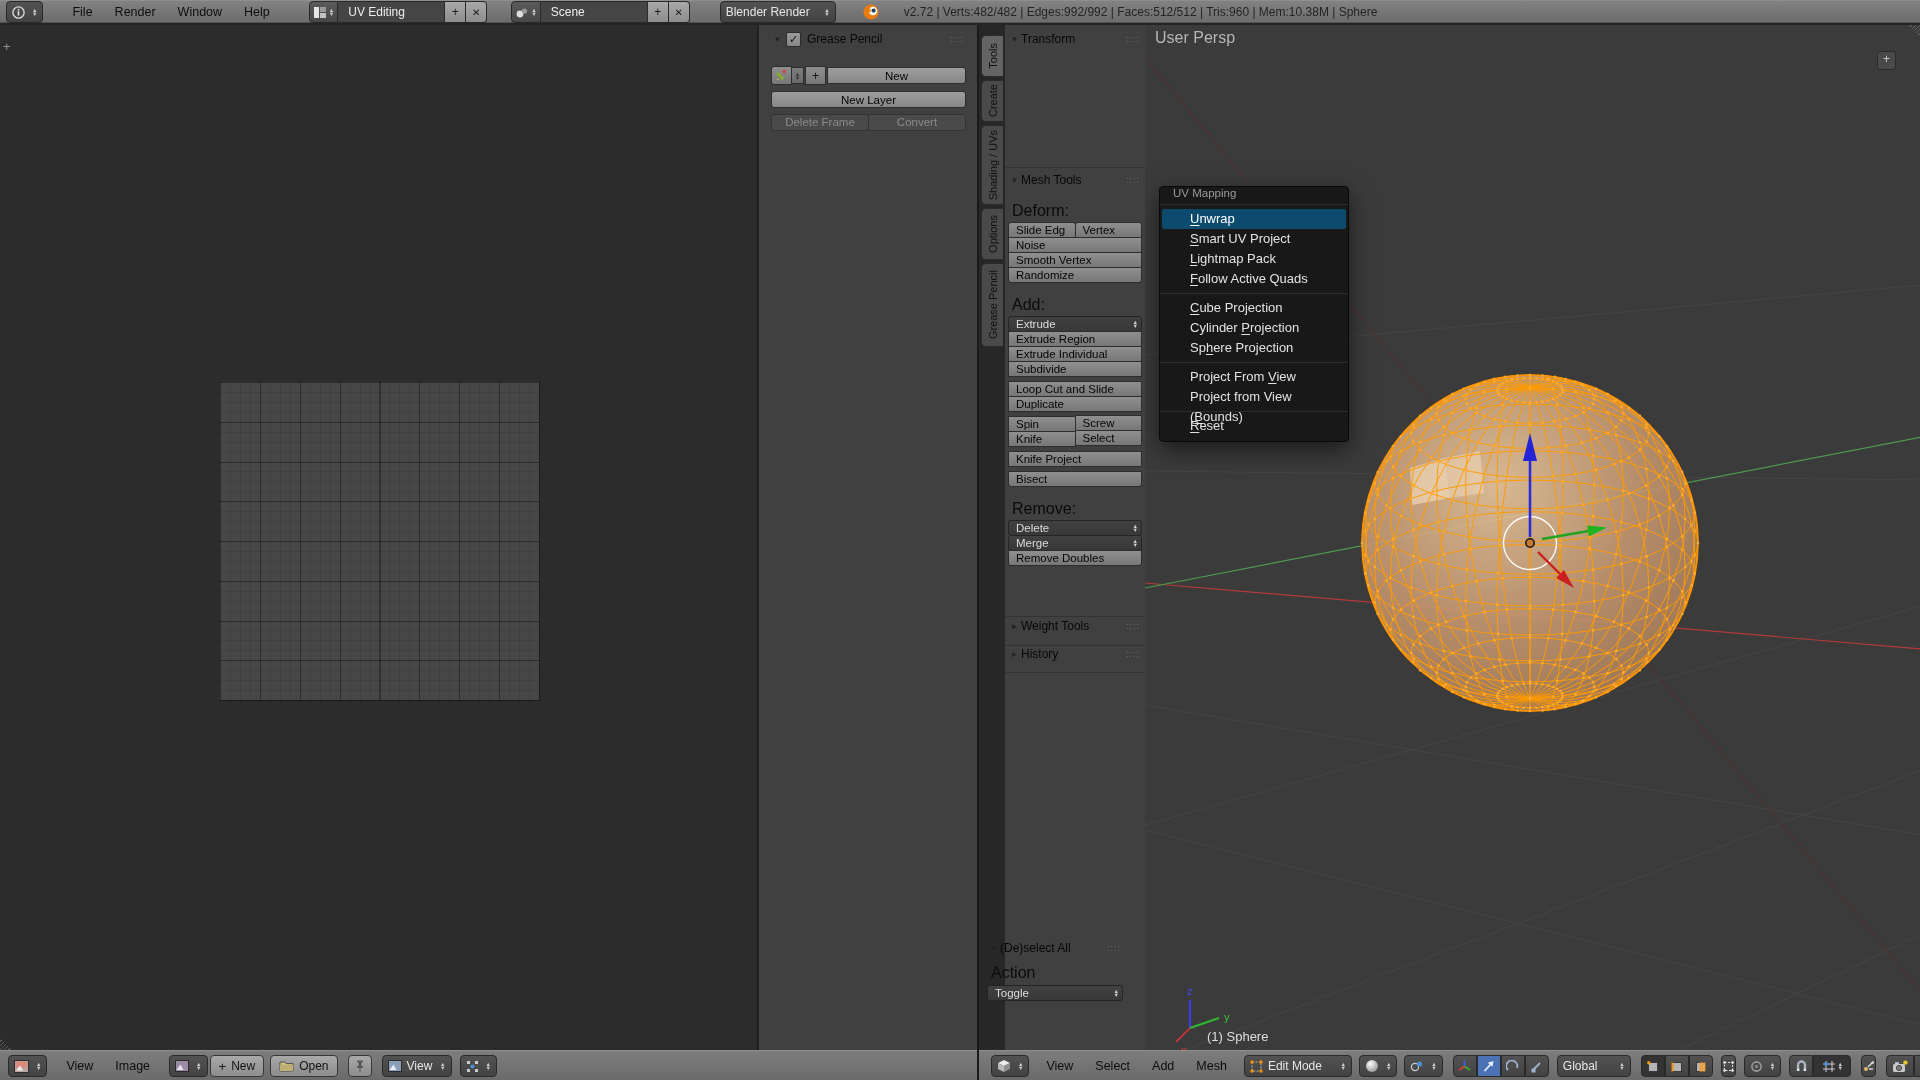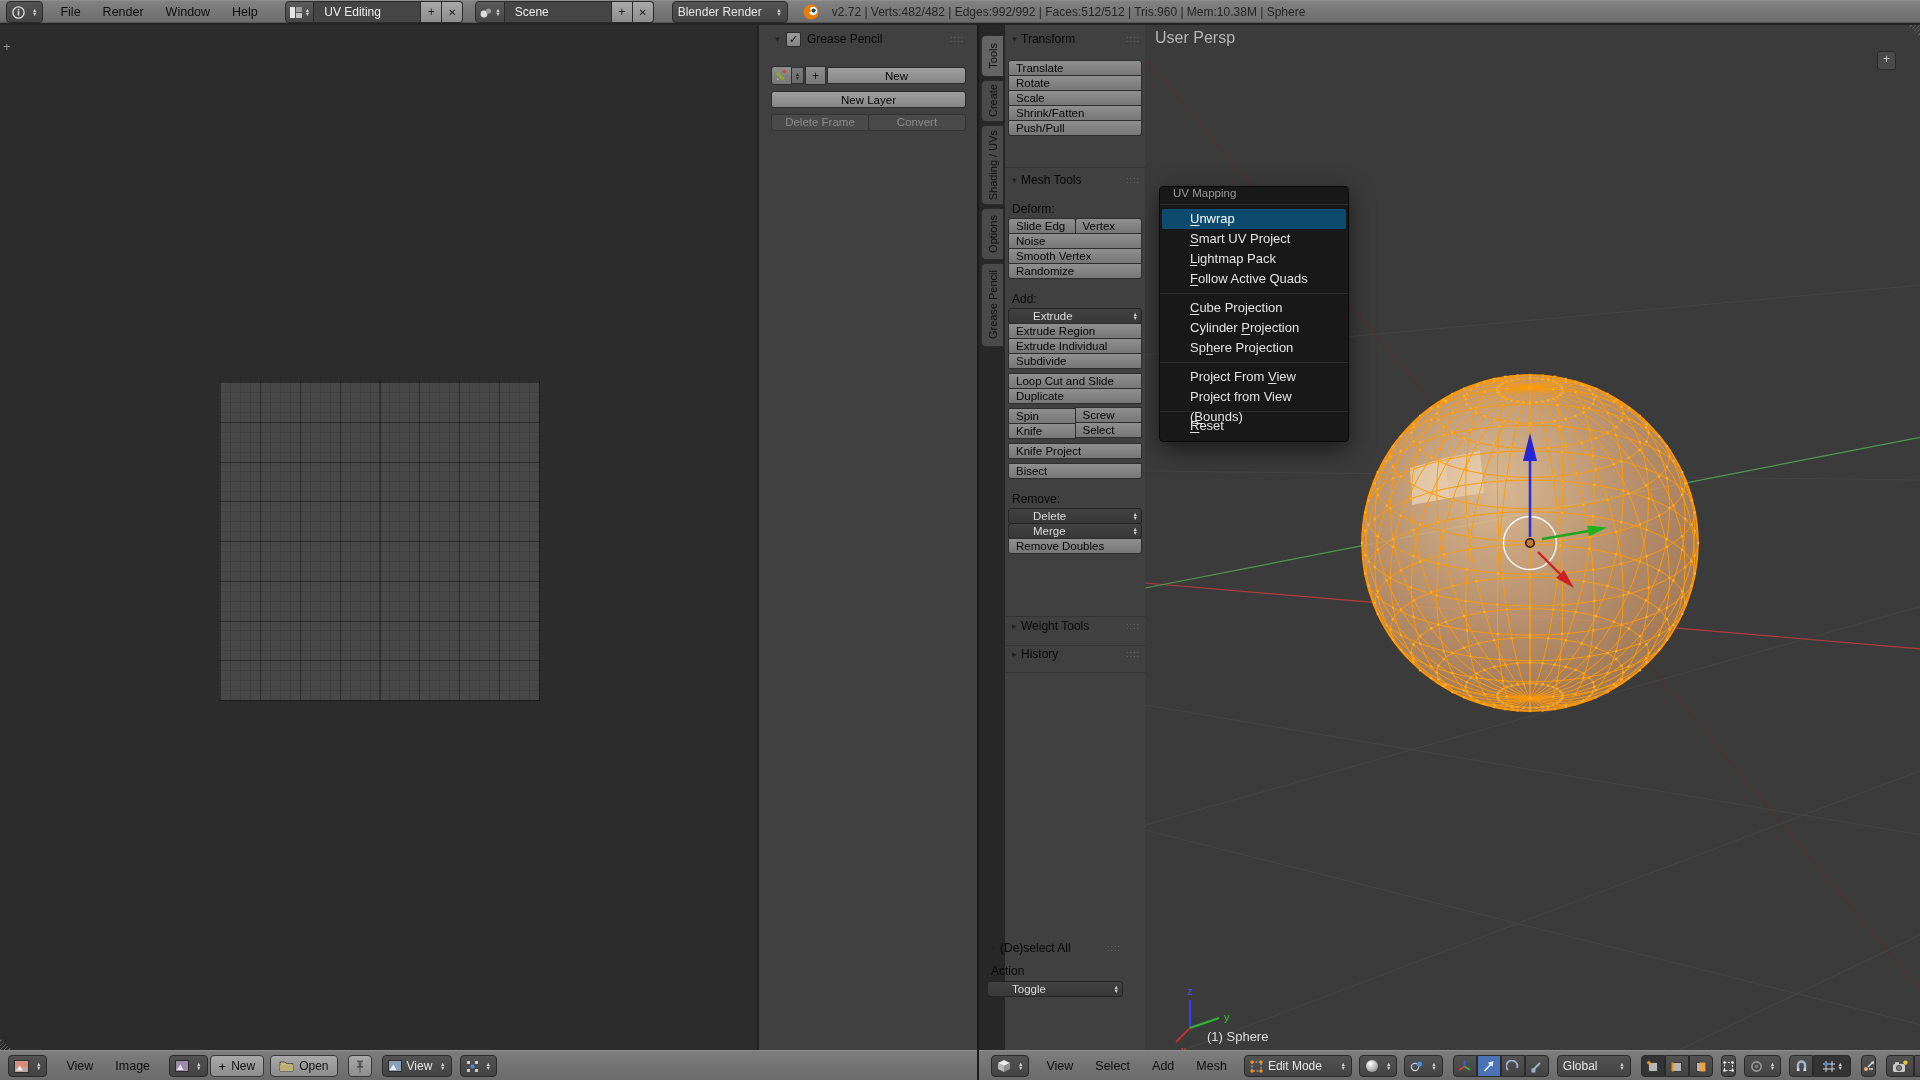--- a/index.html
+++ b/index.html
@@ -60,35 +60,35 @@
   .tab.active{background:#646464;}
   #shelf{position:absolute;left:26px;top:0;width:140px;height:1025px;background:#404040;box-sizing:border-box;}
   #vp{position:absolute;left:166px;top:0;width:777px;height:1025px;background:#3b3b3b;overflow:hidden;}
   #vp-header{position:absolute;left:0;top:1025px;width:943px;height:30px;}
 
   
   .shelf-panel{position:absolute;left:3px;right:3px;}
   .panel-head{display:flex;align-items:center;height:16px;font-size:12px;color:#070707;}
   .panel-head .tri{font-size:8px;color:#222;width:13px;text-align:center;}
   .panel-head .dots{margin-left:auto;color:#6e6e6e;font-size:9px;letter-spacing:1px;margin-right:2px;}
-  .shelf-label{font-size:12px;color:#0a0a0a;margin:0 0 3px 4px;}
+  .shelf-label{font-size:16px;color:#0a0a0a;margin:0 0 3px 4px;}
   .tool-btn{height:16px;line-height:15px;background:linear-gradient(#8f8f8f,#777777);
             border:1px solid #2d2d2d;border-radius:3px;color:#050505;font-size:11.5px;
             padding:0 7px;box-sizing:border-box;white-space:nowrap;overflow:hidden;}
   .tool-stack .tool-btn{border-radius:0;margin-top:-1px;}
   .tool-stack .tool-btn:first-child,.tool-stack .row:first-child .tool-btn{margin-top:0;}
   .tool-stack > :first-child .tool-btn,.tool-stack > .tool-btn:first-child{border-top-left-radius:3px;border-top-right-radius:3px;}
   .tool-stack > :last-child .tool-btn,.tool-stack > .tool-btn:last-child{border-bottom-left-radius:3px;border-bottom-right-radius:3px;}
   .row{display:flex;margin-top:-1px;justify-content:space-between;}
   .row .tool-btn{flex:1;}
   .row .tool-btn + .tool-btn{margin-left:-1px;}
   .gap{margin-top:4px !important;}
   .tool-menu{height:16px;margin-top:-1px;background:linear-gradient(#414141,#383838);
              border:1px solid #242424;border-radius:3px;color:#dcdcdc;font-size:11.5px;
-             display:flex;align-items:center;padding:0 3px 0 24px;box-sizing:border-box;}
+             display:flex;align-items:center;padding:0 3px 0 7px;box-sizing:border-box;}
   .tool-menu .lbl{flex:1;}
   .sep-line{border-top:1px solid #333;margin:6px 0;}
   .center .tool-btn,.tool-btn.center{text-align:center;}
   .tool-btn.disabled{background:#4a4a4a;color:#8b8b8b;border-color:#333;}
   .tool-btn.light{background:linear-gradient(#9e9e9e,#868686);}
 
   
   .gp-row{display:flex;align-items:center;}
   .gp-icon-btn{height:17px;background:linear-gradient(#8f8f8f,#777);border:1px solid #2d2d2d;
                border-radius:3px 0 0 3px;display:inline-flex;align-items:center;padding:0 3px;}
@@ -126,21 +126,21 @@
   .tool-toggle.first{border-radius:4px 0 0 4px;}
   .tool-toggle.last{border-radius:0 4px 4px 0;}
   .tool-toggle.active{background:#4a72b5;}
   .tool-toggle.pressed{background:#333;}
 </style>
 </head>
 <body>
 
 <div id="screen">
 
-  <header id="topbar" class="hdr" style="gap:2px;">
+  <header id="topbar" class="hdr" style="gap:14px;">
     <span class="wdd" style="height:20px;margin-right:4px;">
       <svg width="13" height="13" viewBox="0 0 13 13">
         <circle cx="6.5" cy="6.5" r="5.6" fill="none" stroke="#d8d8d8" stroke-width="1.4"></circle>
         <rect x="5.7" y="5.2" width="1.6" height="4.4" fill="#d8d8d8"></rect>
           <rect x="5.7" y="2.9" width="1.6" height="1.6" fill="#d8d8d8"></rect>
       </svg>
         <span class="updown"></span>
     </span>
     <nav id="topbar-menus" style="display:flex;">
         <span class="menu-label">File</span>
@@ -305,27 +305,20 @@
       </div>
 
     <aside id="shelf">
 
       <div class="shelf-panel" style="top:6px;">
         <div class="panel-head">
           <span class="tri">▼</span>
           <span>Transform</span>
           <span class="dots">::::</span>
         </div>
-        <div id="transform-buttons" class="tool-stack" style="margin-top:13px;">
-            <div class="tool-btn">Translate</div>
-            <div class="tool-btn">Rotate</div>
-            <div class="tool-btn">Scale</div>
-            <div class="tool-btn">Shrink/Fatten</div>
-            <div class="tool-btn">Push/Pull</div>
-          </div>
       </div>
       <div class="sep-line" style="position:absolute;left:0;right:0;top:136px;"></div>
 
       <div class="shelf-panel" style="top:147px;">
         <div class="panel-head">
           <span class="tri">▼</span>
           <span>Mesh Tools</span>
           <span class="dots">::::</span>
         </div>
         <div class="shelf-label" style="margin-top:14px;">Deform:</div>

